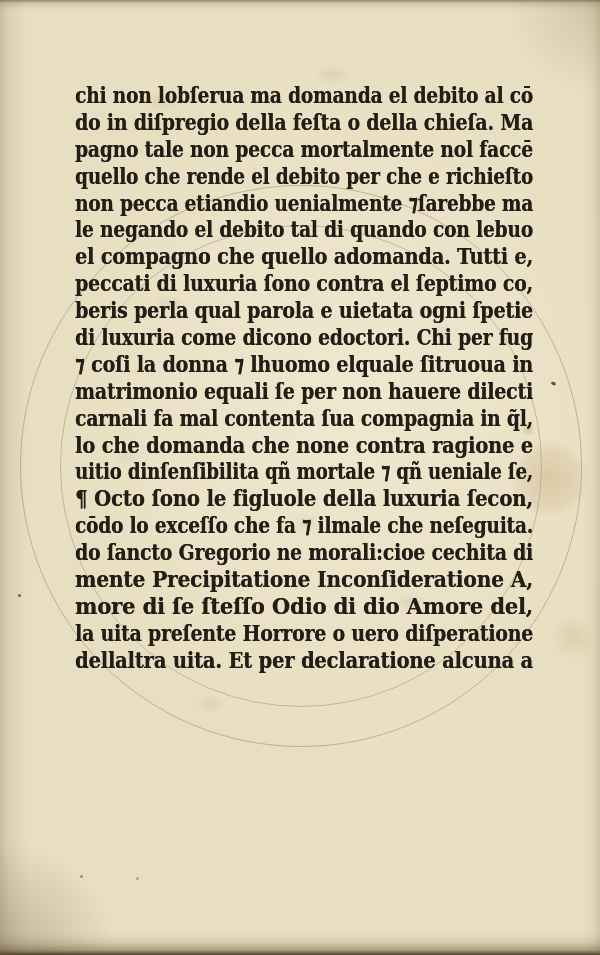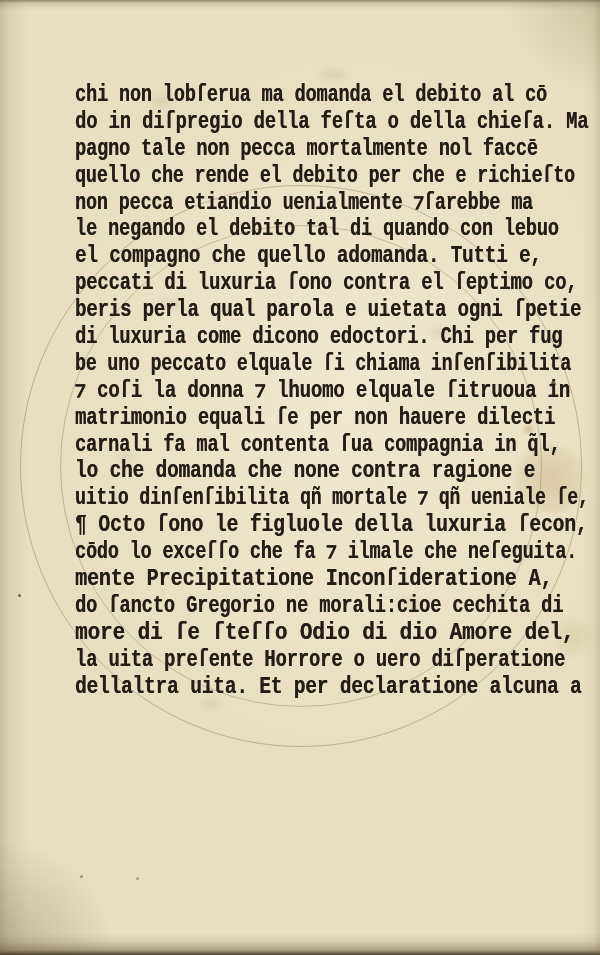--- a/index.html
+++ b/index.html
@@ -26,21 +26,21 @@
     background:radial-gradient(circle, rgba(190,130,60,0.34), transparent 70%);}
   .stain-faint{left:552px;top:615px;width:42px;height:44px;
     background:radial-gradient(circle, rgba(180,140,80,0.17), transparent 72%);filter:blur(1px);}
   .speck{position:absolute;border-radius:50%;}
   .speck-1{left:551px;top:382px;width:5px;height:3px;background:rgba(80,52,26,0.85);transform:rotate(20deg);}
   .speck-2{left:18px;top:594px;width:3px;height:3px;background:rgba(60,50,35,0.70);}
   .speck-3{left:80px;top:875px;width:3px;height:3px;background:rgba(95,88,70,0.55);}
   .speck-4{left:136px;top:877px;width:3px;height:3px;background:rgba(95,88,70,0.45);}
   .smudge{position:absolute;border-radius:50%;background:rgba(122,115,94,0.12);filter:blur(3px);}
   .text-block{position:absolute;left:75px;top:82px;width:458px;color:#221d15;}
-  .line{height:26.9px;line-height:26.9px;overflow:visible;font-family:Liberation Mono, monospace;}
+  .line{height:26.9px;line-height:26.9px;overflow:visible;}
   .line-inner{
     display:inline-block;white-space:pre;transform-origin:0 50%;
     font-size:23px;font-weight:700;letter-spacing:-0.2px;
     text-shadow:0.25px 0 0 rgba(34,29,21,0.85);
   }
 </style>
 </head>
 <body>
 
 <div class="page">
@@ -69,27 +69,26 @@
     <div class="line"><span class="line-inner" style="transform: scaleX(0.806893);">chi non lobſerua ma domanda el debito al cō</span></div>
     <div class="line"><span class="line-inner" style="transform: scaleX(0.820513);">do in diſpregio della feſta o della chieſa. Ma</span></div>
     <div class="line"><span class="line-inner" style="transform: scaleX(0.810127);">pagno tale non pecca mortalmente nol faccē</span></div>
     <div class="line"><span class="line-inner" style="transform: scaleX(0.799062);">quello che rende el debito per che e richieſto</span></div>
     <div class="line"><span class="line-inner" style="transform: scaleX(0.802629);">non pecca etiandio uenialmente ⁊ſarebbe ma</span></div>
     <div class="line"><span class="line-inner" style="transform: scaleX(0.808451);">le negando el debito tal di quando con lebuo</span></div>
     <div class="line"><span class="line-inner" style="transform: scaleX(0.836864);">el compagno che quello adomanda. Tutti e,</span></div>
     <div class="line"><span class="line-inner" style="transform: scaleX(0.820926);">peccati di luxuria ſono contra el ſeptimo co,</span></div>
     <div class="line"><span class="line-inner" style="transform: scaleX(0.826948);">beris perla qual parola e uietata ogni ſpetie</span></div>
     <div class="line"><span class="line-inner" style="transform: scaleX(0.81429);">di luxuria come dicono edoctori. Chi per fug</span></div>
-    <div class="line"><span class="line-inner" style="transform: scaleX(0.792666);">be uno peccato elquale ſi chiama inſenſibilita</span></div>
     <div class="line"><span class="line-inner" style="transform: scaleX(0.829077);">⁊ coſi la donna ⁊ lhuomo elquale ſitruoua in</span></div>
     <div class="line"><span class="line-inner" style="transform: scaleX(0.820949);">matrimonio equali ſe per non hauere dilecti</span></div>
     <div class="line"><span class="line-inner" style="transform: scaleX(0.811135);">carnali fa mal contenta ſua compagnia in q̃l,</span></div>
     <div class="line"><span class="line-inner" style="transform: scaleX(0.84575);">lo che domanda che none contra ragione e</span></div>
     <div class="line"><span class="line-inner" style="transform: scaleX(0.787491);">uitio dinſenſibilita qñ mortale ⁊ qñ ueniale ſe,</span></div>
     <div class="line"><span class="line-inner" style="transform: scaleX(0.8564);">¶ Octo ſono le figluole della luxuria ſecon,</span></div>
     <div class="line"><span class="line-inner" style="transform: scaleX(0.803245);">cōdo lo exceſſo che fa ⁊ ilmale che neſeguita.</span></div>
+    <div class="line"><span class="line-inner" style="transform: scaleX(0.815877);">do ſancto Gregorio ne morali:cioe cechita di</span></div>
     <div class="line"><span class="line-inner" style="transform: scaleX(0.877395);">mente Precipitatione Inconſideratione A,</span></div>
-    <div class="line"><span class="line-inner" style="transform: scaleX(0.815877);">do ſancto Gregorio ne morali:cioe cechita di</span></div>
     <div class="line"><span class="line-inner" style="transform: scaleX(0.917778);">more di ſe ſteſſo Odio di dio Amore del,</span></div>
     <div class="line"><span class="line-inner" style="transform: scaleX(0.818908);">la uita preſente Horrore o uero diſperatione</span></div>
     <div class="line"><span class="line-inner" style="transform: scaleX(0.846507);">dellaltra uita. Et per declaratione alcuna a</span></div>
   </div>
 </div>
 
 </body></html>

